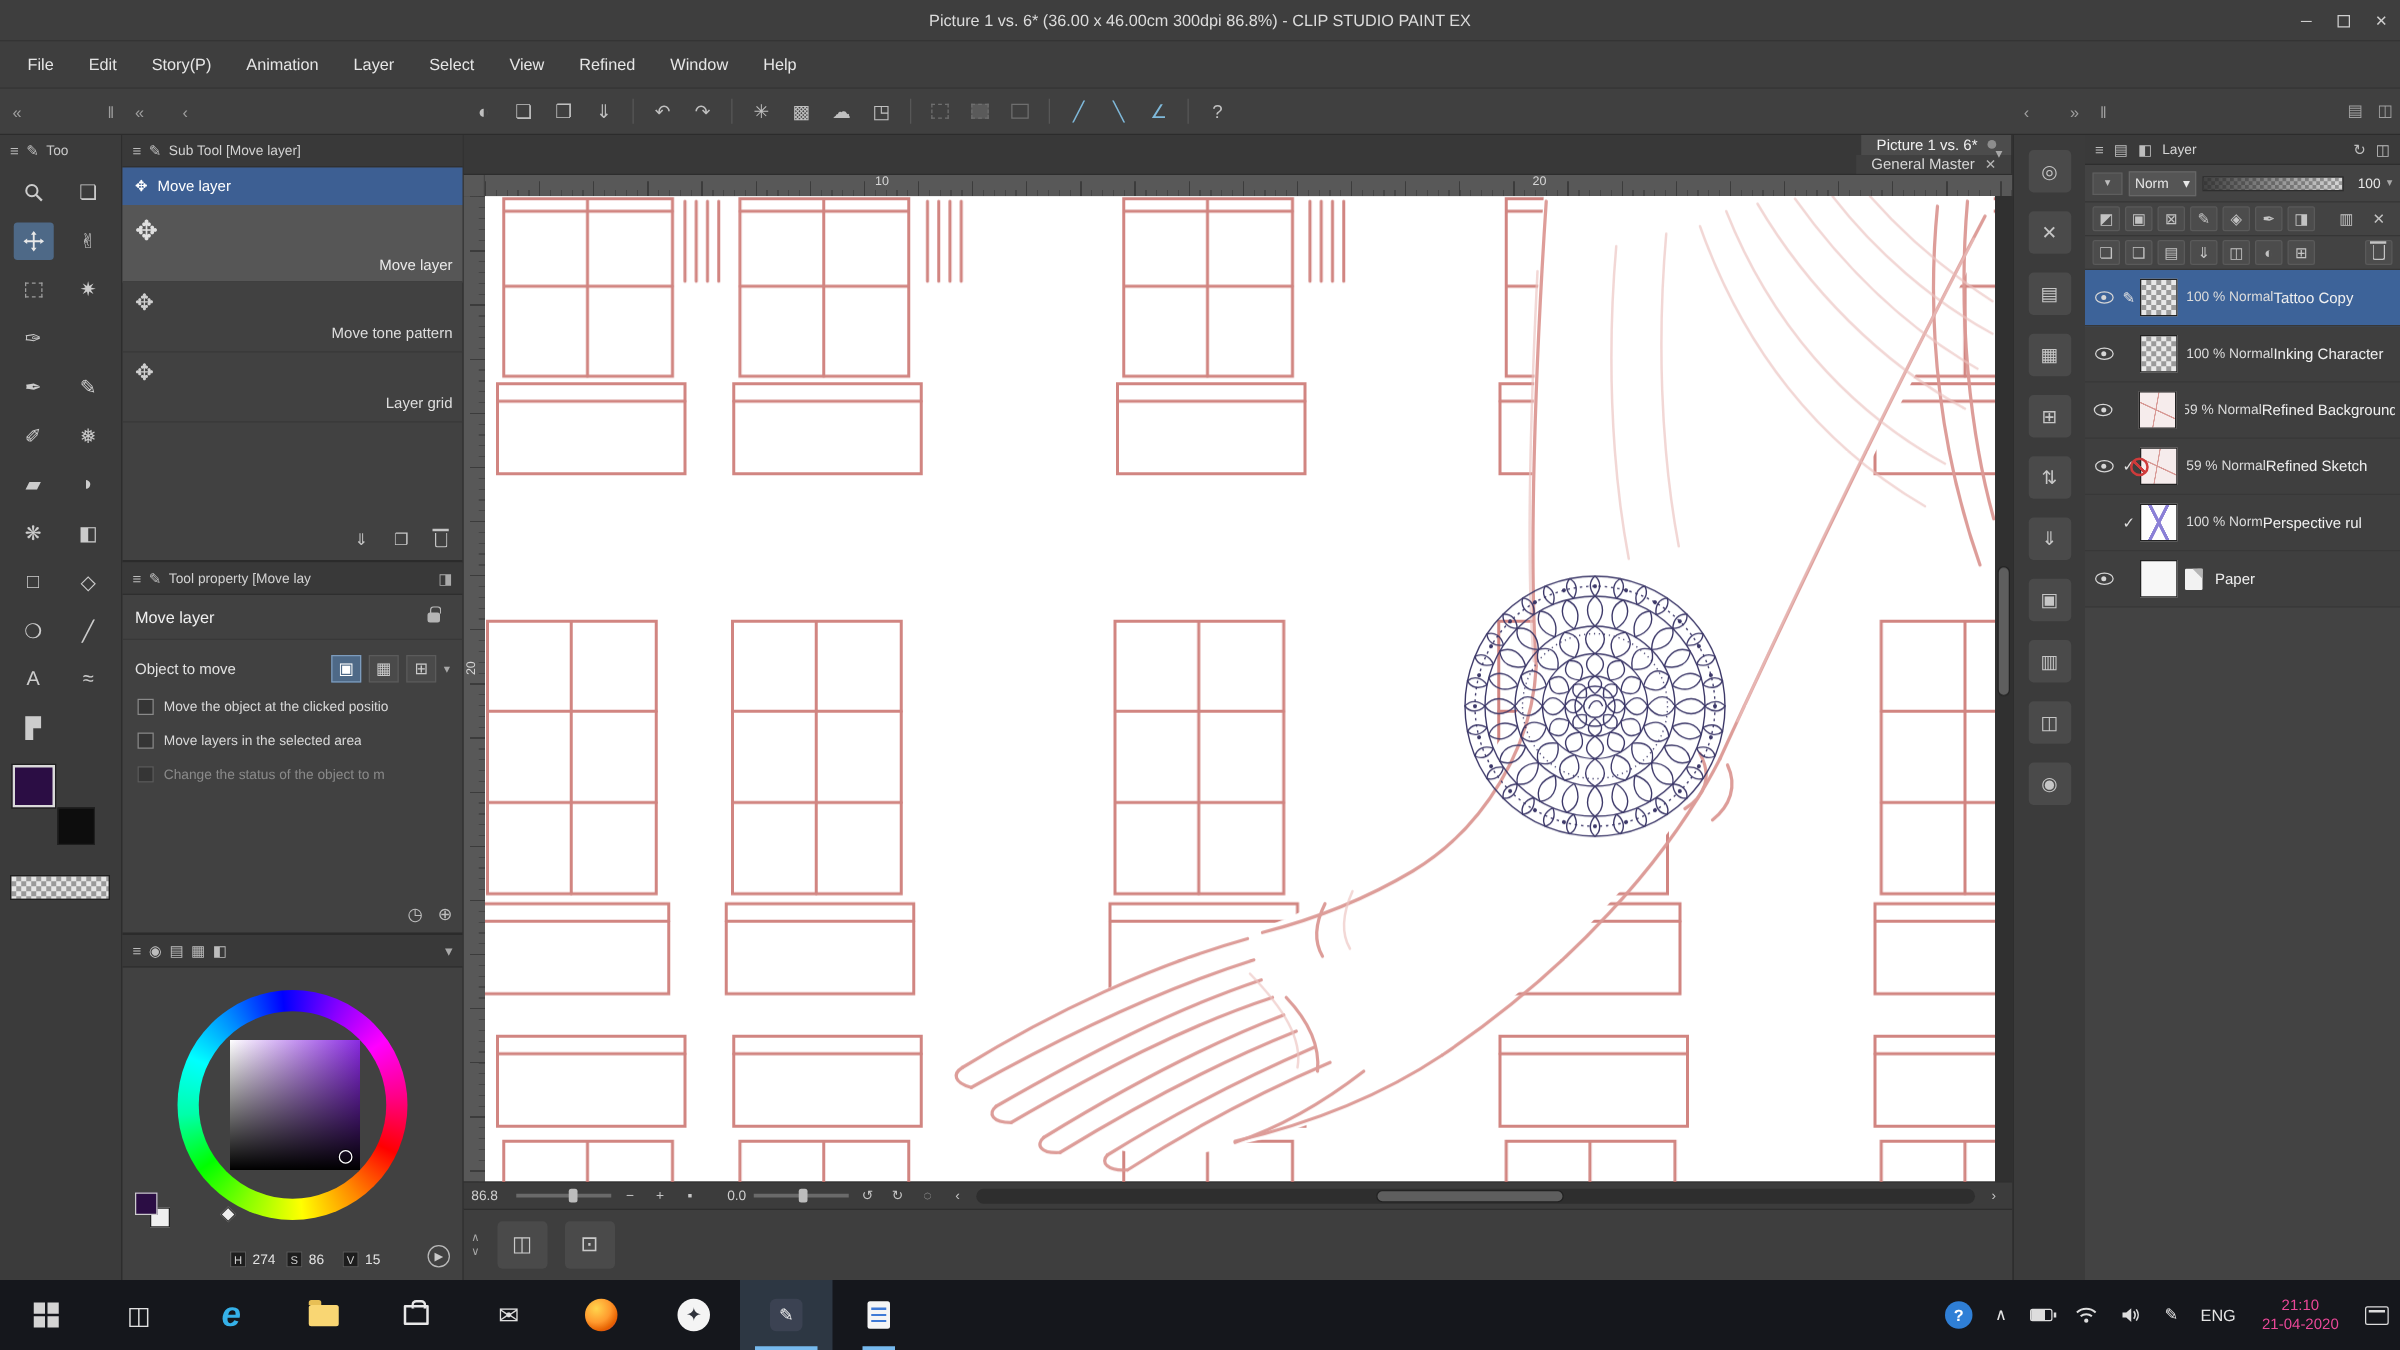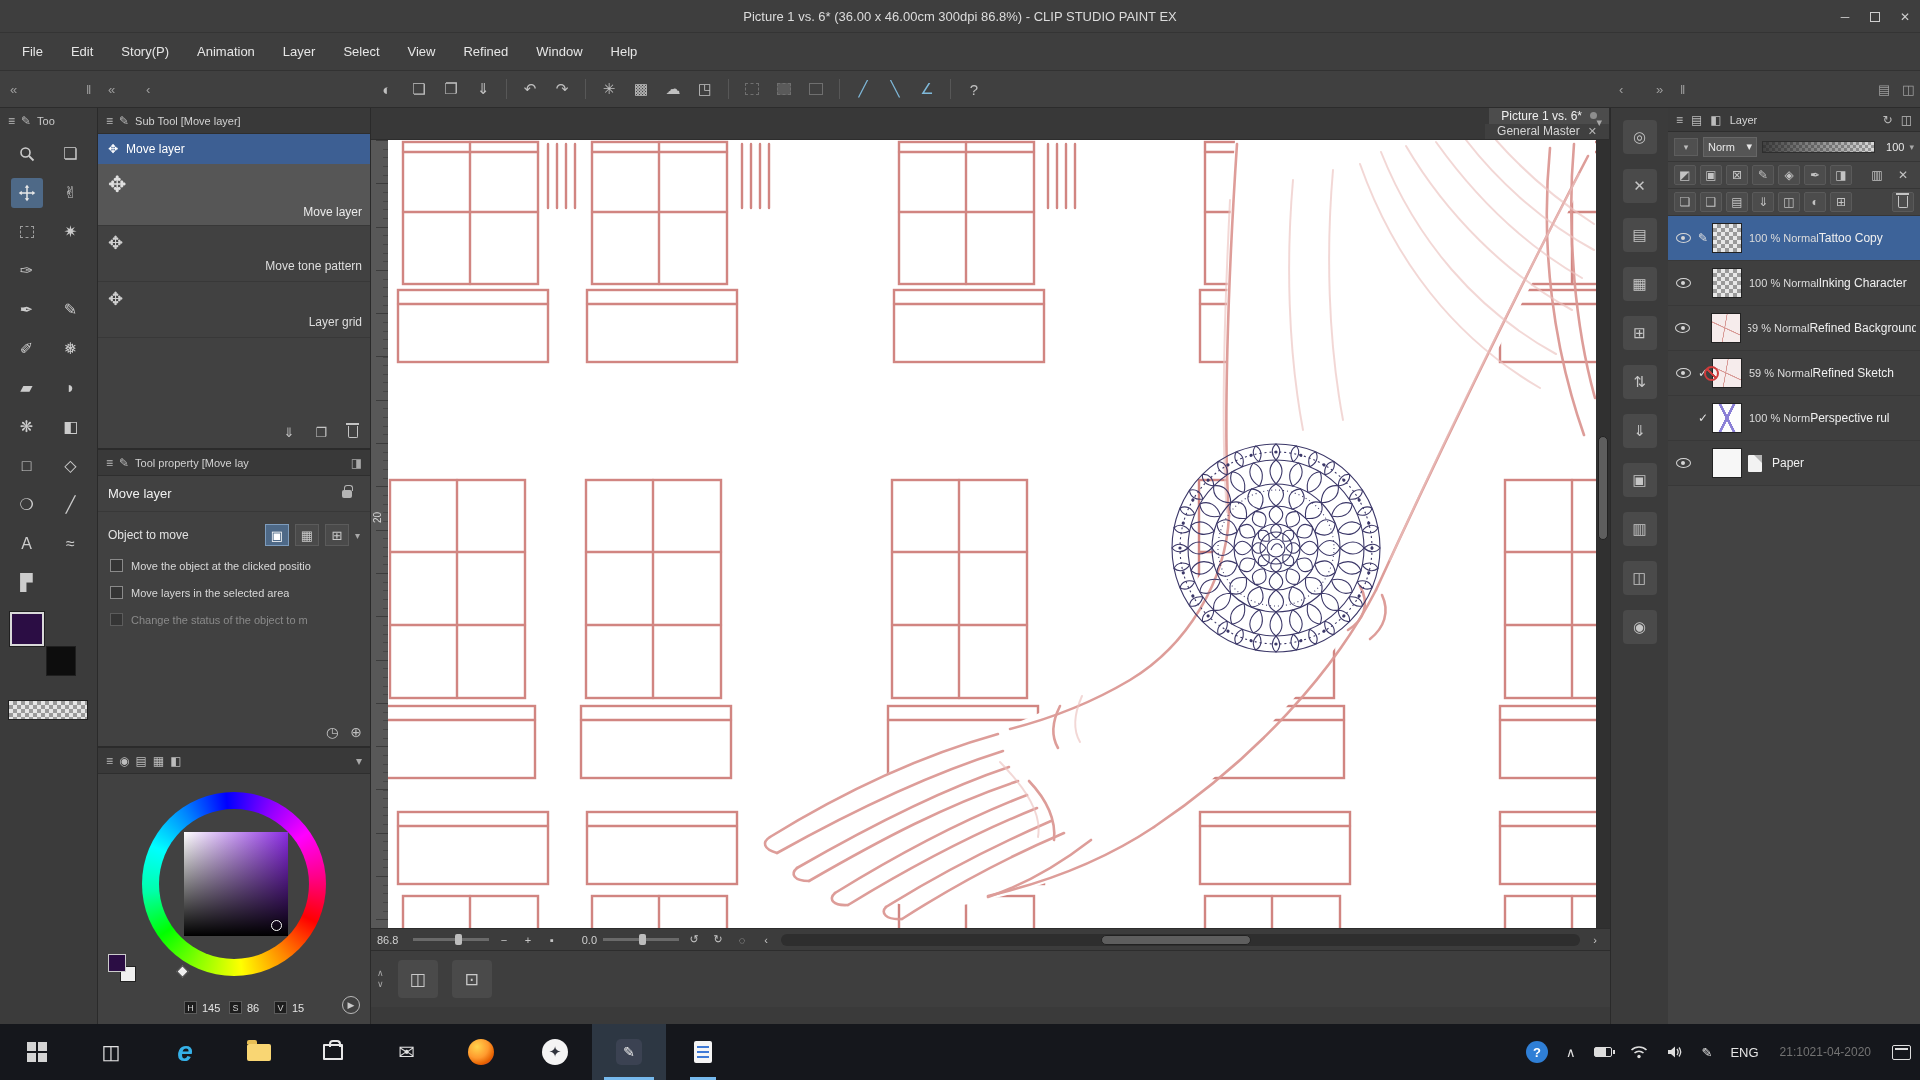--- a/index.html
+++ b/index.html
@@ -174,21 +174,21 @@
   .ff-ico{width:26px;height:26px;border-radius:50%;background:radial-gradient(circle at 35% 30%,#ffd54d,#ff9a2e 45%,#e66000 72%,#b5317f);}
   .cs-ico{width:26px;height:26px;border-radius:50%;background:#f4f4f4;display:flex;align-items:center;justify-content:center;color:#30333c;font-size:15px;}
   .csp-ico{width:26px;height:26px;border-radius:5px;background:#3b4252;display:flex;align-items:center;justify-content:center;color:#f0f0f0;font-size:14px;}
   .docpage{width:18px;height:22px;background:#f5f5f5;border-radius:2px;position:relative;}
   .docpage::after{content:"";position:absolute;left:3px;right:3px;top:5px;height:12px;background:repeating-linear-gradient(180deg,#3f7ad6 0 2px,transparent 2px 5px);}
   #tray{margin-left:auto;display:flex;align-items:center;height:56px;}
   .tray-item{height:56px;display:flex;align-items:center;justify-content:center;padding:0 9px;color:#e4e4e4;font-size:13px;flex:none;}
   .help-ico{width:22px;height:22px;border-radius:50%;background:#2f7fd6;color:#fff;font-size:13px;display:flex;align-items:center;justify-content:center;font-weight:bold;}
   .battery{width:18px;height:10px;border:1.5px solid #ddd;border-radius:2px;position:relative;background:linear-gradient(90deg,#ddd 0 70%,transparent 70%);}
   .battery::after{content:"";position:absolute;right:-4px;top:2px;width:2px;height:4px;background:#ddd;}
-  #clock{display:flex;flex-direction:row;align-items:center;justify-content:center;line-height:15px;font-size:12px;color:#737373;padding:0 12px;}
+  #clock{display:flex;flex-direction:column;align-items:center;justify-content:center;line-height:15px;font-size:12px;color:#ec4899;padding:0 12px;}
   .notif-ico{width:19px;height:15px;border:1.5px solid #ddd;border-radius:2px;position:relative;}
   .notif-ico::after{content:"";position:absolute;left:2px;top:2px;right:2px;height:2px;background:#ddd;}
 </style>
 </head>
 <body>
 
 <div id="app">
 
   <div id="titlebar">
     <span>Picture 1 vs. 6* (36.00 x 46.00cm 300dpi 86.8%)  - CLIP STUDIO PAINT EX</span>
@@ -393,21 +393,21 @@
           </div>
         <div id="sv-square"></div>
         <span id="sv-marker"></span>
         <span id="hue-marker"></span>
         <div id="cp-swatches">
           <span class="back"></span>
             <span class="front"></span>
         </div>
         <div id="hsv-row">
           <span class="chip">H</span>
-          <span class="hsv-val">145</span>
+          <span class="hsv-val">274</span>
           <span class="chip">S</span>
           <span class="hsv-val">86</span>
           <span class="chip">V</span>
           <span class="hsv-val">15</span>
         </div>
         <span id="cp-play">▶</span>
       </div>
     </div>
 
     <div id="canvasarea">
@@ -416,20 +416,27 @@
           <span>Picture 1 vs. 6*</span>
           <span class="tab-dot"></span>
         </div>
         <div class="ctab">
           <span>General Master</span>
           <span class="tab-x">✕</span>
         </div>
         <span id="tab-dd">▾</span>
       </div>
 
+      <div id="rulerrow">
+        <div id="ruler-corner"></div>
+        <div id="hruler">
+          <span class="hr-num" style="left:312px">10</span>
+          <span class="hr-num" style="left:838px">20</span>
+        </div>
+      </div>
 
       <div id="canvasmain">
         <div id="vruler">
           <span class="vr-num">20</span>
         </div>
 
         <svg id="canvas-svg" width="1208" height="788" viewBox="0 0 1208 788">
           <defs>
             <g id="winA">
               <rect x="0" y="0" width="135" height="142"></rect>

